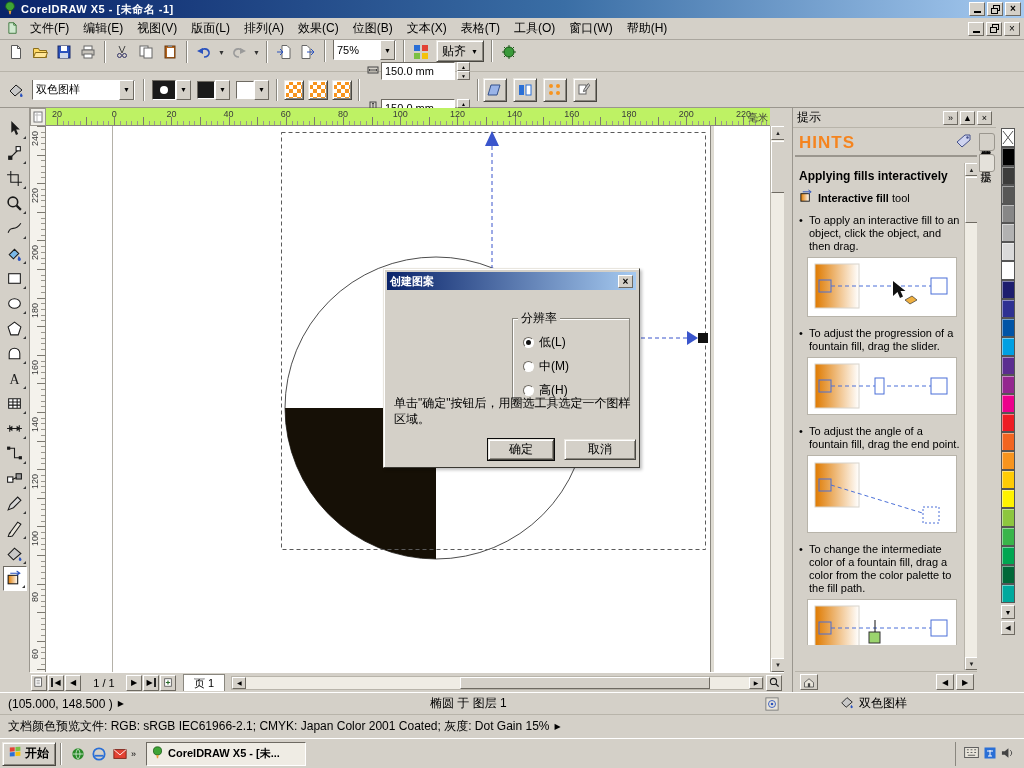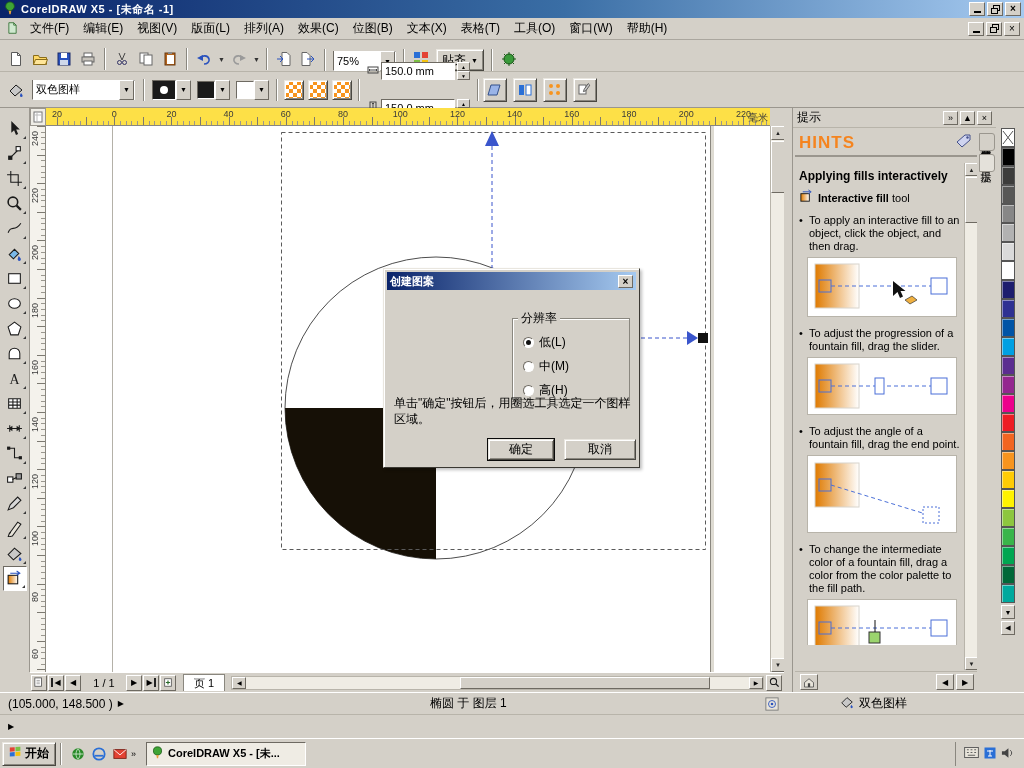--- a/index.html
+++ b/index.html
@@ -11,42 +11,42 @@
 
 .titlebar{position:absolute;left:0;top:0;width:1024px;height:18px;background:linear-gradient(90deg,#0a246a,#3a6ea5 55%,#a6caf0);display:flex;align-items:center;padding:0 3px;color:#fff;font-weight:bold}
 .titlebar .ttext{margin-left:4px;letter-spacing:.5px}
 .winbtns{margin-left:auto;display:flex}
 .winbtn{width:16px;height:14px;margin-left:2px;background:#d4d0c8;color:#000;display:flex;align-items:center;justify-content:center;font-size:10px;line-height:1}
 .i-minbar{display:block;width:7px;height:2px;background:#000;margin-top:6px}
 
 .menubar{position:absolute;left:0;top:18px;width:1024px;height:22px;background:#d4d0c8;display:flex;align-items:center;border-bottom:1px solid #aaa69e;padding:0 2px}
 .menu-item{padding:3px 7px;font-size:12px}
 
-.toolbar{position:absolute;left:0;top:40px;width:1024px;height:32px;display:flex;align-items:flex-end;padding:0 4px;border-bottom:1px solid #b8b4aa}
+.toolbar{position:absolute;left:0;top:40px;width:1024px;height:32px;display:flex;align-items:flex-start;padding:0 4px;border-bottom:1px solid #b8b4aa}
 .propbar{position:absolute;left:0;top:72px;width:1024px;height:36px;display:flex;align-items:center;padding:0 4px;border-bottom:1px solid #9a968e}
 .tbtn{width:24px;height:24px;display:flex;align-items:center;justify-content:center;position:relative}
 .tbtn svg{width:16px;height:16px}
 .tsep{width:2px;height:22px;margin:0 4px;border-left:1px solid #8a877f;border-right:1px solid #fff}
 .drop{width:11px;height:24px;display:flex;align-items:center;justify-content:center;font-size:7px;color:#333}
 .combo{display:flex;align-items:center;height:20px}
 .combo .cval{width:46px;height:20px;background:#fff;display:flex;align-items:center;padding:0 3px;font-size:11px}
 .cbtn{width:15px;height:20px;background:#d4d0c8;display:flex;align-items:center;justify-content:center;font-size:7px}
 .spin{display:flex;flex-direction:column;width:13px;height:18px}
 .spin .sb{flex:1;background:#d4d0c8;display:flex;align-items:center;justify-content:center;font-size:5px}
 .field{height:18px;background:#fff;display:flex;align-items:center;padding:0 3px;font-size:11px}
 .checker{background-image:linear-gradient(45deg,#f7941e 25%,transparent 25%,transparent 75%,#f7941e 75%),linear-gradient(45deg,#f7941e 25%,#fff 25%,#fff 75%,#f7941e 75%);background-size:8px 8px;background-position:0 0,4px 4px}
 
 .toolbox{position:absolute;left:0;top:108px;width:30px;height:564px;background:#d4d0c8;border-right:1px solid #9a968e;padding-top:8px}
 .tool{width:24px;height:25px;margin:0 auto;display:flex;align-items:center;justify-content:center;position:relative}
 .tool svg{width:17px;height:17px}
 .tool::after{content:'';position:absolute;right:1px;bottom:2px;border-left:3px solid transparent;border-bottom:3px solid #3a3a3a}
 .tool.active{background:#fff;border:1px solid;border-color:#6e6a62 #fff #fff #6e6a62}
 
 .corner{position:absolute;left:30px;top:108px;width:16px;height:18px;background:#efede6;border:1px solid #9a968e;display:flex;align-items:center;justify-content:center}
-.hruler{position:absolute;left:46px;top:108px;width:724px;height:18px;background:#fde047;border-bottom:1px solid #8a877f;overflow:hidden}
+.hruler{position:absolute;left:46px;top:108px;width:724px;height:18px;background:#bef264;border-bottom:1px solid #8a877f;overflow:hidden}
 .hruler .tk1{position:absolute;left:11px;right:0;bottom:0;height:4px;background-image:repeating-linear-gradient(90deg,#9a978f 0,#9a978f 1px,transparent 1px,transparent 5.72px)}
 .hruler .tk2{position:absolute;left:11px;right:0;bottom:0;height:8px;background-image:repeating-linear-gradient(90deg,#7c7971 0,#7c7971 1px,transparent 1px,transparent 28.6px)}
 .hnum{position:absolute;top:1px;transform:translateX(-50%);font-size:9px;color:#3a3a3a}
 .hunit{position:absolute;right:2px;top:3px;font-size:10px;color:#3a3a3a}
 .vruler{position:absolute;left:30px;top:126px;width:16px;height:546px;background:#f4f2ec;border-right:1px solid #8a877f;overflow:hidden}
 .vruler .tk1{position:absolute;top:0;bottom:0;right:0;width:4px;background-image:repeating-linear-gradient(180deg,#9a978f 0,#9a978f 1px,transparent 1px,transparent 5.72px)}
 .vruler .tk2{position:absolute;top:0;bottom:0;right:0;width:8px;background-image:repeating-linear-gradient(180deg,#7c7971 0,#7c7971 1px,transparent 1px,transparent 28.6px)}
 .vnum{position:absolute;left:-2px;width:14px;text-align:center;transform:rotate(-90deg);font-size:9px;color:#3a3a3a}
 
 .canvas{position:absolute;left:46px;top:126px;width:724px;height:546px;background:#fff;overflow:hidden}
@@ -772,20 +772,21 @@
       <span><svg width="14" height="14" viewBox="0 0 16 16">
             <path d="M2 9l6-6 6 5-7 6z" fill="#c8c8c8" stroke="#1a1a1a"></path>
             <path d="M13 11c.8 1.4 1.6 1.7 1.6 2.7a1.3 1.3 0 0 1-2.6 0c0-1 .5-1.3 1-2.7z" fill="#2a52be"></path>
           </svg></span>
       <span>双色图样</span>
     </span>
   </div>
 
   <div class="status2">
     <span class="sseg" style="left:8px">
+      <span>文档颜色预览文件: RGB: sRGB IEC61966-2.1; CMYK: Japan Color 2001 Coated; 灰度: Dot Gain 15%</span>
       <span style="font-size:8px">▶</span>
     </span>
   </div>
 
   <div class="taskbar">
     <span class="startbtn raised2">
       <span><svg width="13" height="12" viewBox="0 0 16 14" style="transform:skewY(-5deg)">
             <rect x="1" y="1" width="6" height="5" fill="#e34234"></rect>
             <rect x="8" y="1" width="6" height="5" fill="#7bc043"></rect>
             <rect x="1" y="7" width="6" height="5" fill="#2a6fd6"></rect>

